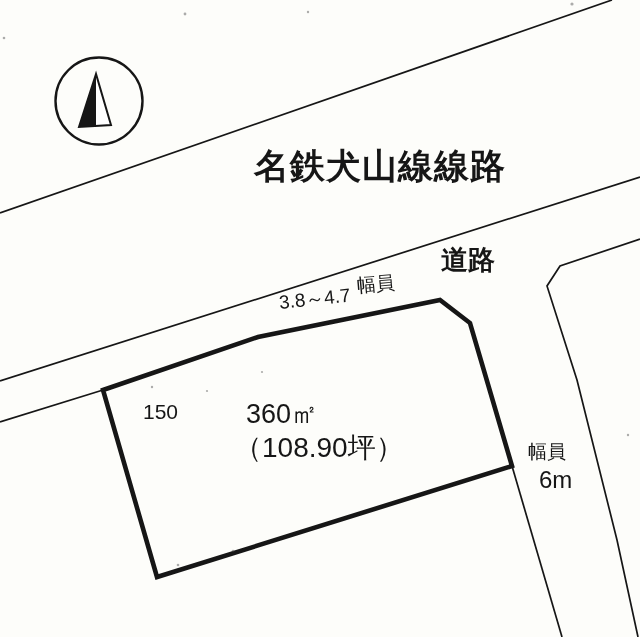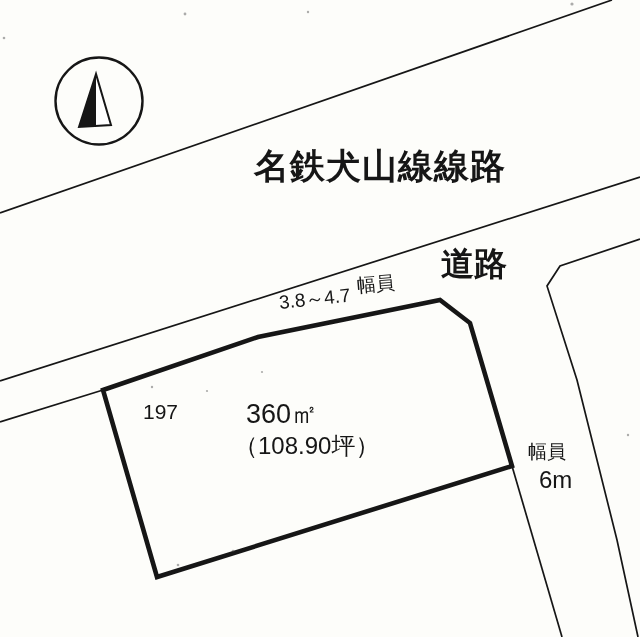--- a/index.html
+++ b/index.html
@@ -24,21 +24,21 @@
     white-space:nowrap;
     color:var(--ink);
     line-height:1.1;
   }
   .lbl-railway{
     left:254px;top:147px;
     font-size:35px;font-weight:bold;letter-spacing:1px;
   }
   .lbl-road{
     left:441px;top:246px;
-    font-size:33px;font-weight:bold;
+    font-size:27px;font-weight:bold;
   }
   .lbl-frontage-label{
     left:356px;top:276px;
     font-size:19px;
     transform:rotate(-5deg);transform-origin:left top;
   }
   .lbl-frontage-value{
     left:278px;top:293px;
     font-size:19px;
     transform:rotate(-6deg);transform-origin:left top;
@@ -46,21 +46,21 @@
   .lbl-parcel-number{
     left:143px;top:400px;
     font-size:21px;
   }
   .lbl-area-sqm{
     left:246px;top:400px;
     font-size:27px;
   }
   .lbl-area-tsubo{
     left:234px;top:433px;
-    font-size:24px;
+    font-size:28px;
   }
   .lbl-sideroad-label{
     left:528px;top:442px;
     font-size:19px;
   }
   .lbl-sideroad-value{
     left:539px;top:467px;
     font-size:24px;
   }
 </style>
@@ -104,21 +104,21 @@
   </svg>
 
   <div class="lbl lbl-railway">名鉄犬山線線路</div>
 
   <div class="lbl lbl-road">道路</div>
 
   <div class="lbl lbl-frontage-label">幅員</div>
 
   <div class="lbl lbl-frontage-value">3.8～4.7</div>
 
-  <div class="lbl lbl-parcel-number">197</div>
+  <div class="lbl lbl-parcel-number">150</div>
 
   <div class="lbl lbl-area-sqm">360㎡</div>
 
   <div class="lbl lbl-area-tsubo">（108.90坪）</div>
 
   <div class="lbl lbl-sideroad-label">幅員</div>
 
   <div class="lbl lbl-sideroad-value">6m</div>
 
 </div>

